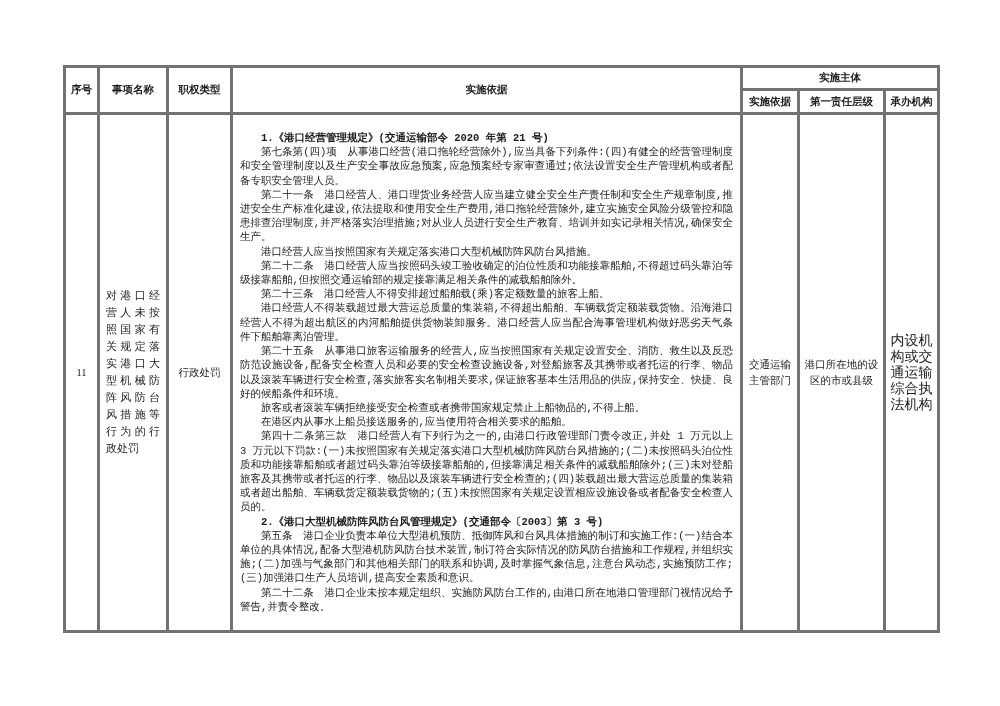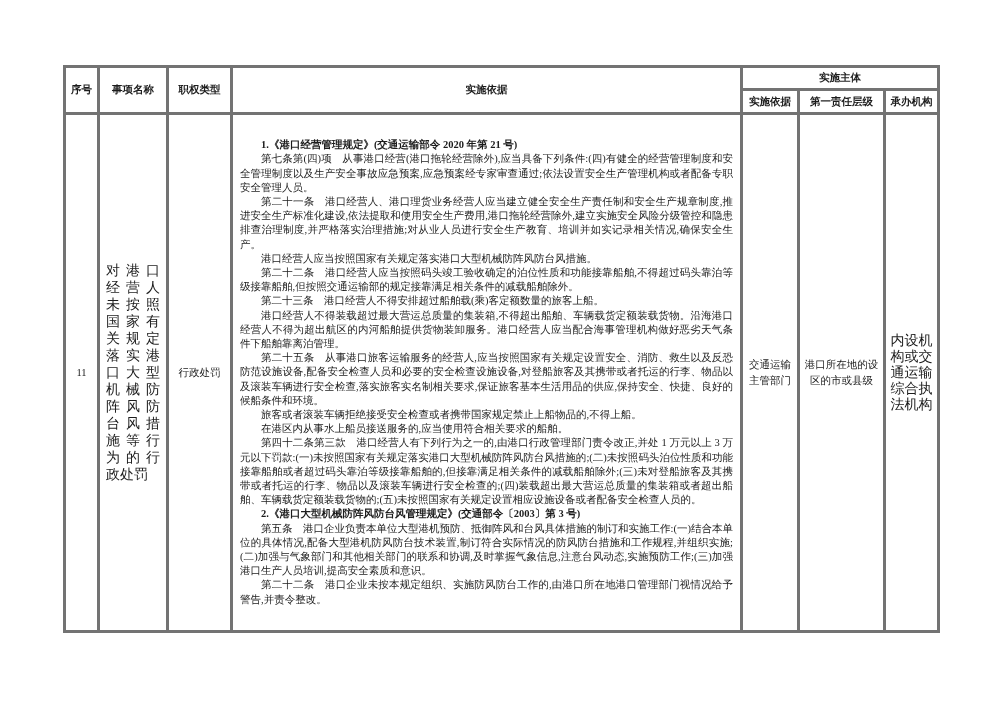--- a/index.html
+++ b/index.html
@@ -35,42 +35,44 @@
   tr.hrow1 { height: 23px; }
   tr.hrow2 { height: 24px; }
   tr.body-row { height: 518px; }
   td.c-center {
     font-size: 10.5px;
     text-align: center;
     padding: 2px 4px;
     line-height: 16px;
   }
   td.c-item {
-    font-size: 14px;
+    font-size: 11px;
     text-align: justify;
     text-justify: inter-ideograph;
     word-break: break-all;
     padding: 2px 6px;
     line-height: 17px;
+    font-family: Liberation Mono, monospace;
   }
   td.c-org {
     font-size: 14px;
     text-align: center;
     word-break: break-all;
     padding: 2px 3px;
     line-height: 16px;
   }
   td.c-basis {
     font-size: 10.5px;
     line-height: 14.2px;
     text-align: justify;
     text-justify: inter-ideograph;
     word-break: break-all;
     padding: 4px 7px 4px 7px;
     vertical-align: middle;
+    font-family: Liberation Mono, monospace;
   }
   .para {
     text-indent: 2em;
     margin: 0;
   }
   .para.bold { font-weight: bold; }
 </style>
 </head>
 <body>
 

